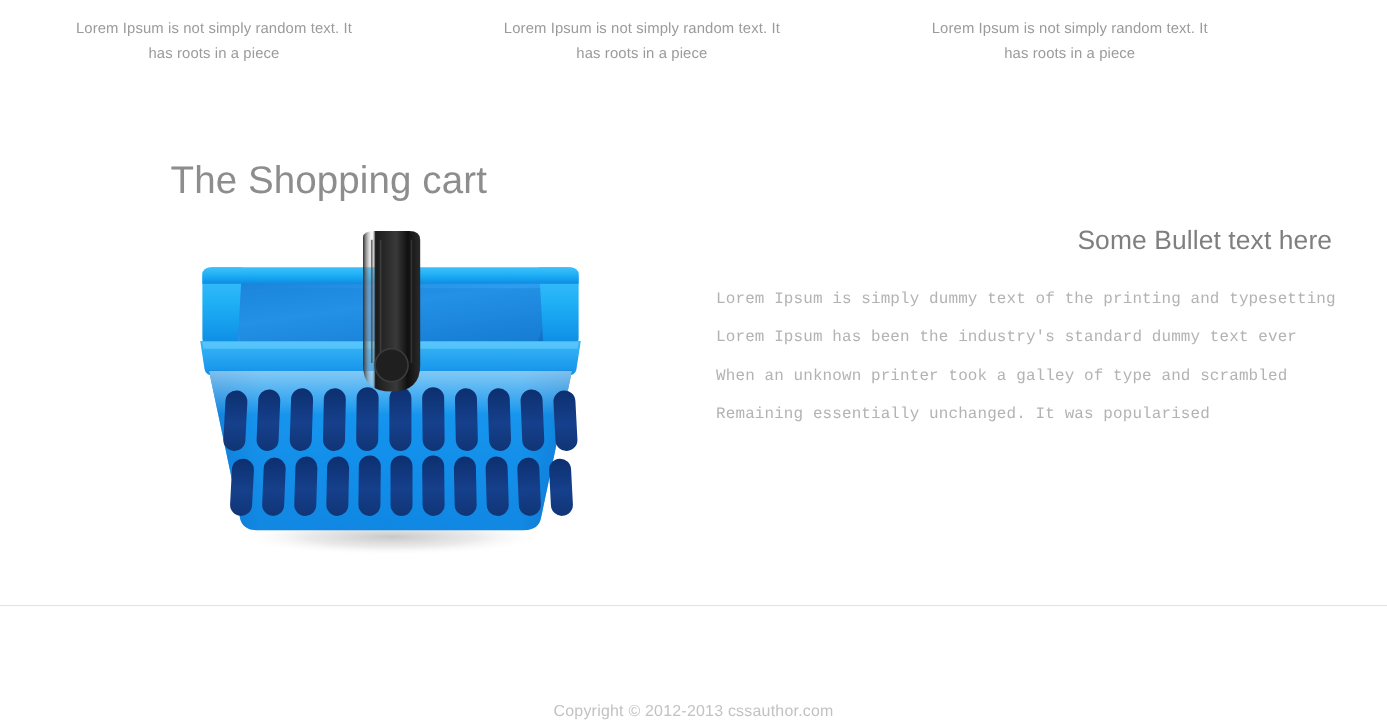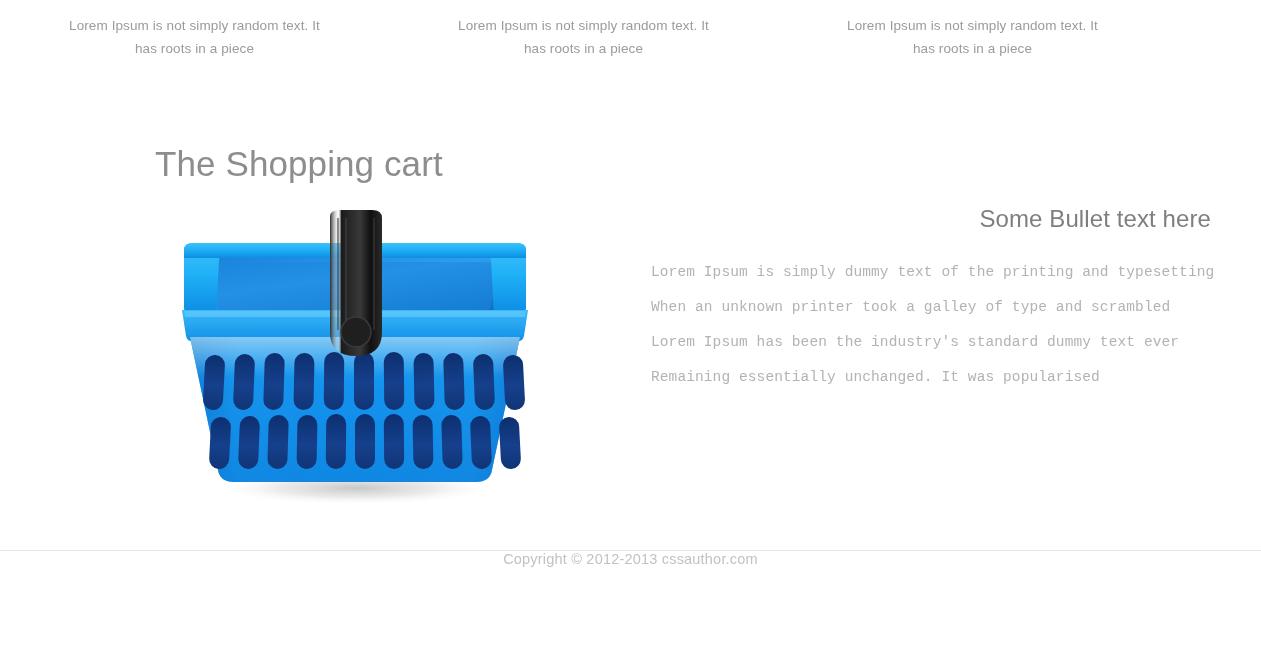--- a/index.html
+++ b/index.html
@@ -117,21 +117,21 @@
     height: 1px;
     background: #e4e4e4;
   }
   .footer {
     position: absolute;
     left: 0;
     top: 551px;
     width: 1261px;
     height: 104px;
     display: flex;
-    align-items: flex-start;
+    align-items: flex-end;
     justify-content: center;
   }
   .footer-text {
     font-size: 14.5px;
     color: #c2c2c2;
     letter-spacing: .2px;
   }
 </style>
 </head>
 <body>
@@ -274,22 +274,22 @@
           <circle cx="196" cy="122" r="15" fill="#1f1f1f"></circle>
           <circle cx="196" cy="122" r="15" fill="none" stroke="#3c3c3c" stroke-width="1.4"></circle>
         </g>
       </svg>
     </div>
 
     <div class="bullet-block">
       <h3 class="bullet-title">Some Bullet text here</h3>
       <ul class="bullet-list">
         <li>Lorem Ipsum is simply dummy text of the printing and typesetting</li>
+        <li>Lorem Ipsum has been the industry's standard dummy text ever</li>
         <li>When an unknown printer took a galley of type and scrambled</li>
-        <li>Lorem Ipsum has been the industry's standard dummy text ever</li>
         <li>Remaining essentially unchanged. It was popularised</li>
       </ul>
     </div>
 
   </div>
 
   <div class="footer-divider"></div>
   <div class="footer">
     <span class="footer-text">Copyright © 2012-2013 cssauthor.com</span>
   </div>

